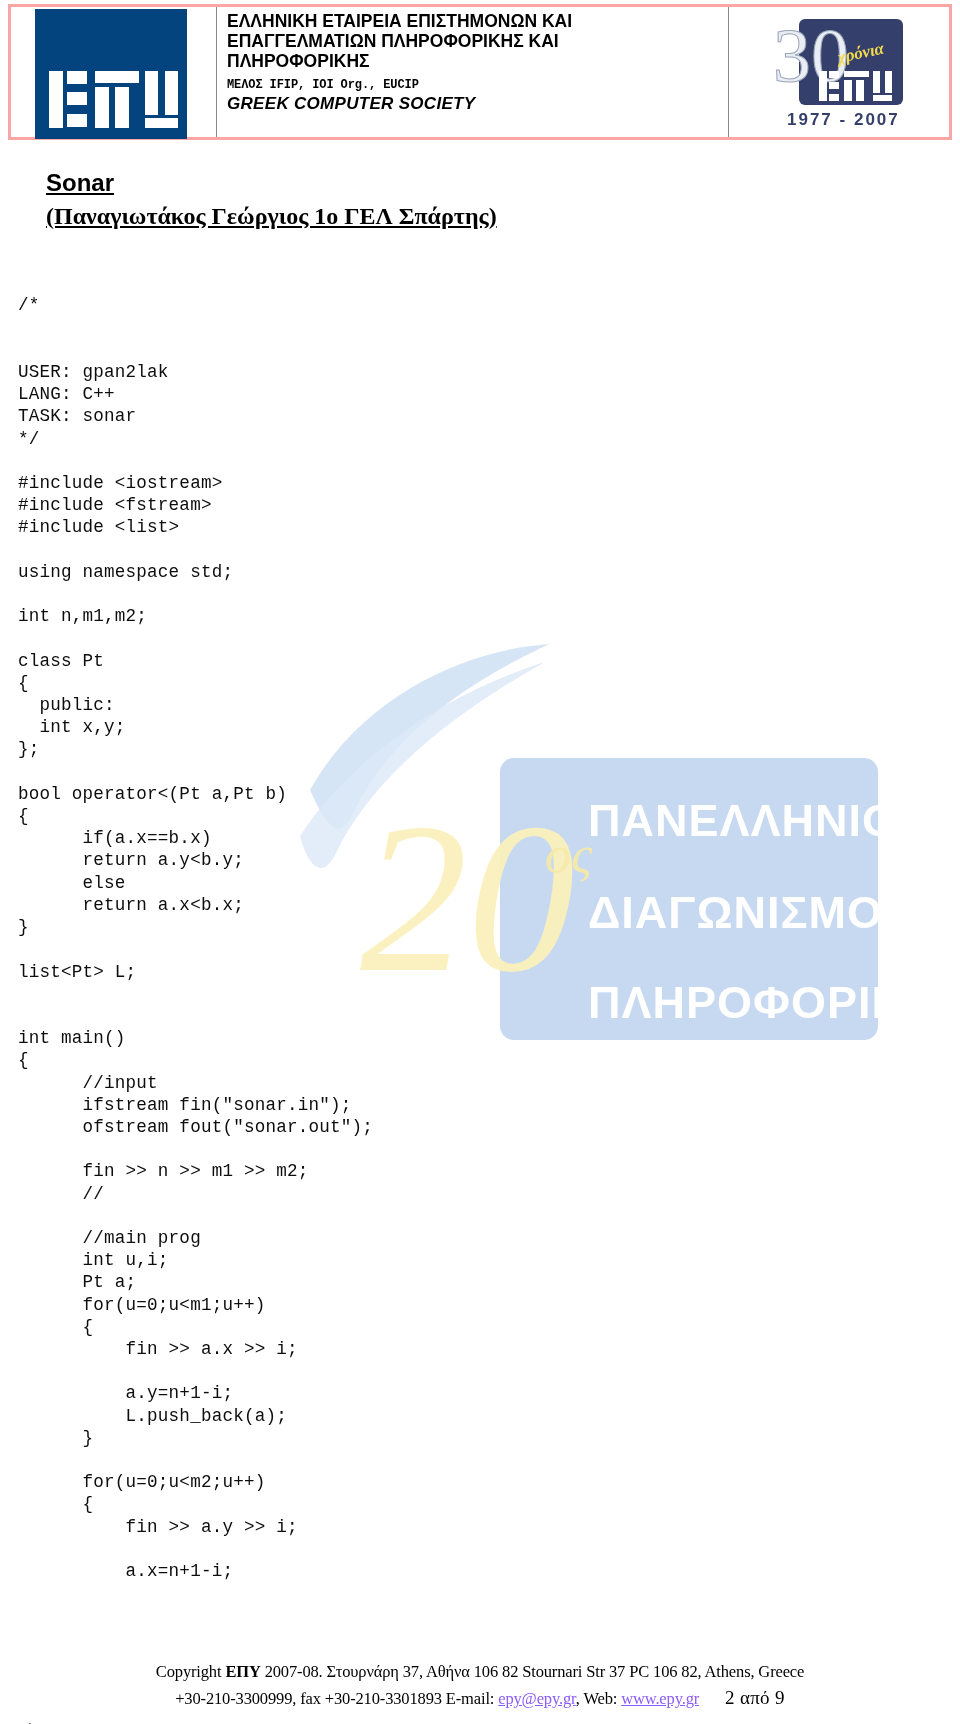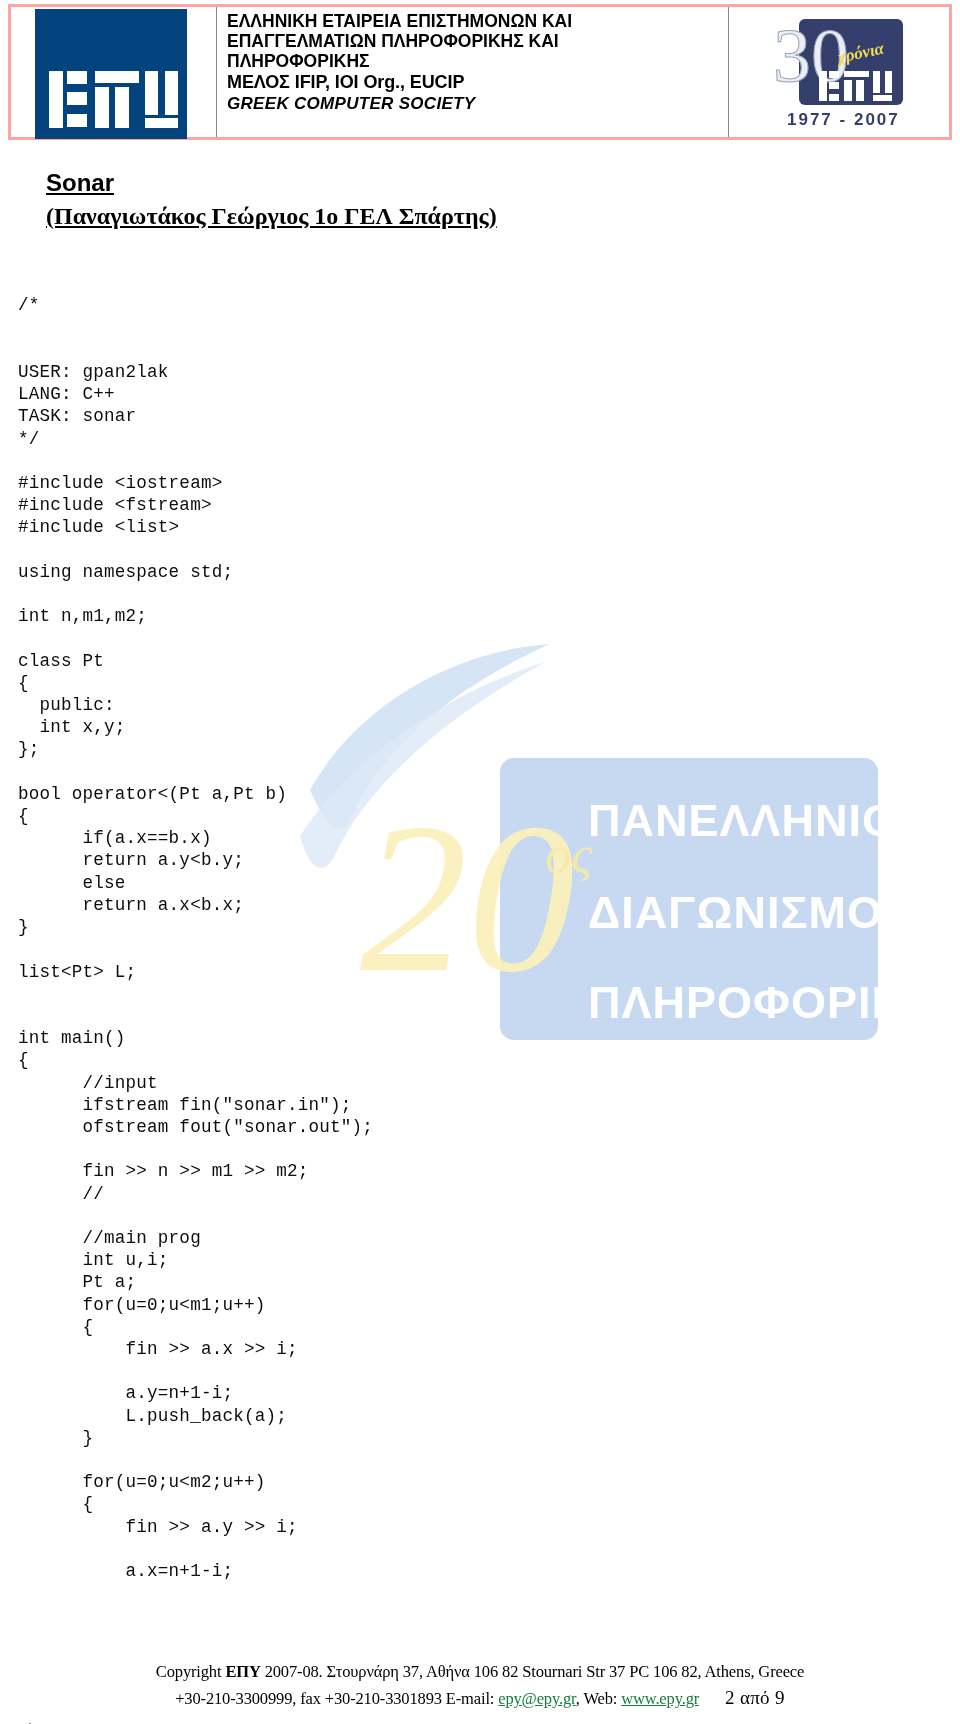--- a/index.html
+++ b/index.html
@@ -75,21 +75,21 @@
     height: 130px;
   }
 
   .h-line {
     font-family: "Liberation Sans", sans-serif;
     color: #000000;
     line-height: 1.13;
     white-space: nowrap;
   }
   .h-greek-big { font-size: 17.5px; font-weight: bold; letter-spacing: 0px; }
-  .h-small { font-size: 18px; font-weight: bold; letter-spacing: -0.1px; margin-top: 1px;}
+  .h-small { font-size: 12px; font-weight: bold; letter-spacing: -0.1px; margin-top: 8px; font-family: Liberation Mono, monospace;}
   .h-eng-big { font-size: 17px; font-weight: bold; letter-spacing: 0.3px; margin-top: 1px; font-style: italic;}
   .h-small2 { font-size: 12.5px; font-weight: bold; letter-spacing: -0.1px; margin-top: 2px;}
 
   .anniv {
     position: absolute;
     left: 36px; top: 6px;
     width: 148px;
     height: 124px;
   }
 
@@ -151,21 +151,21 @@
   .footer-line {
     text-align: center;
     font-size: 16.5px;
     line-height: 20px;
     white-space: nowrap;
   }
   .footer-line.l1 { letter-spacing: -0.15px; }
   .footer-line.l2 { letter-spacing: -0.15px; margin-top: 6px; }
   .f-bold { font-weight: bold; }
   .f-link {
-    color: #15803d;
+    color: #8b5cf6;
     text-decoration: underline;
   }
   .f-page {
     font-size: 19px;
     margin-left: 26px;
     letter-spacing: 0.3px;
   }
   .footer-dot {
     position: absolute;
     left: 28px;

